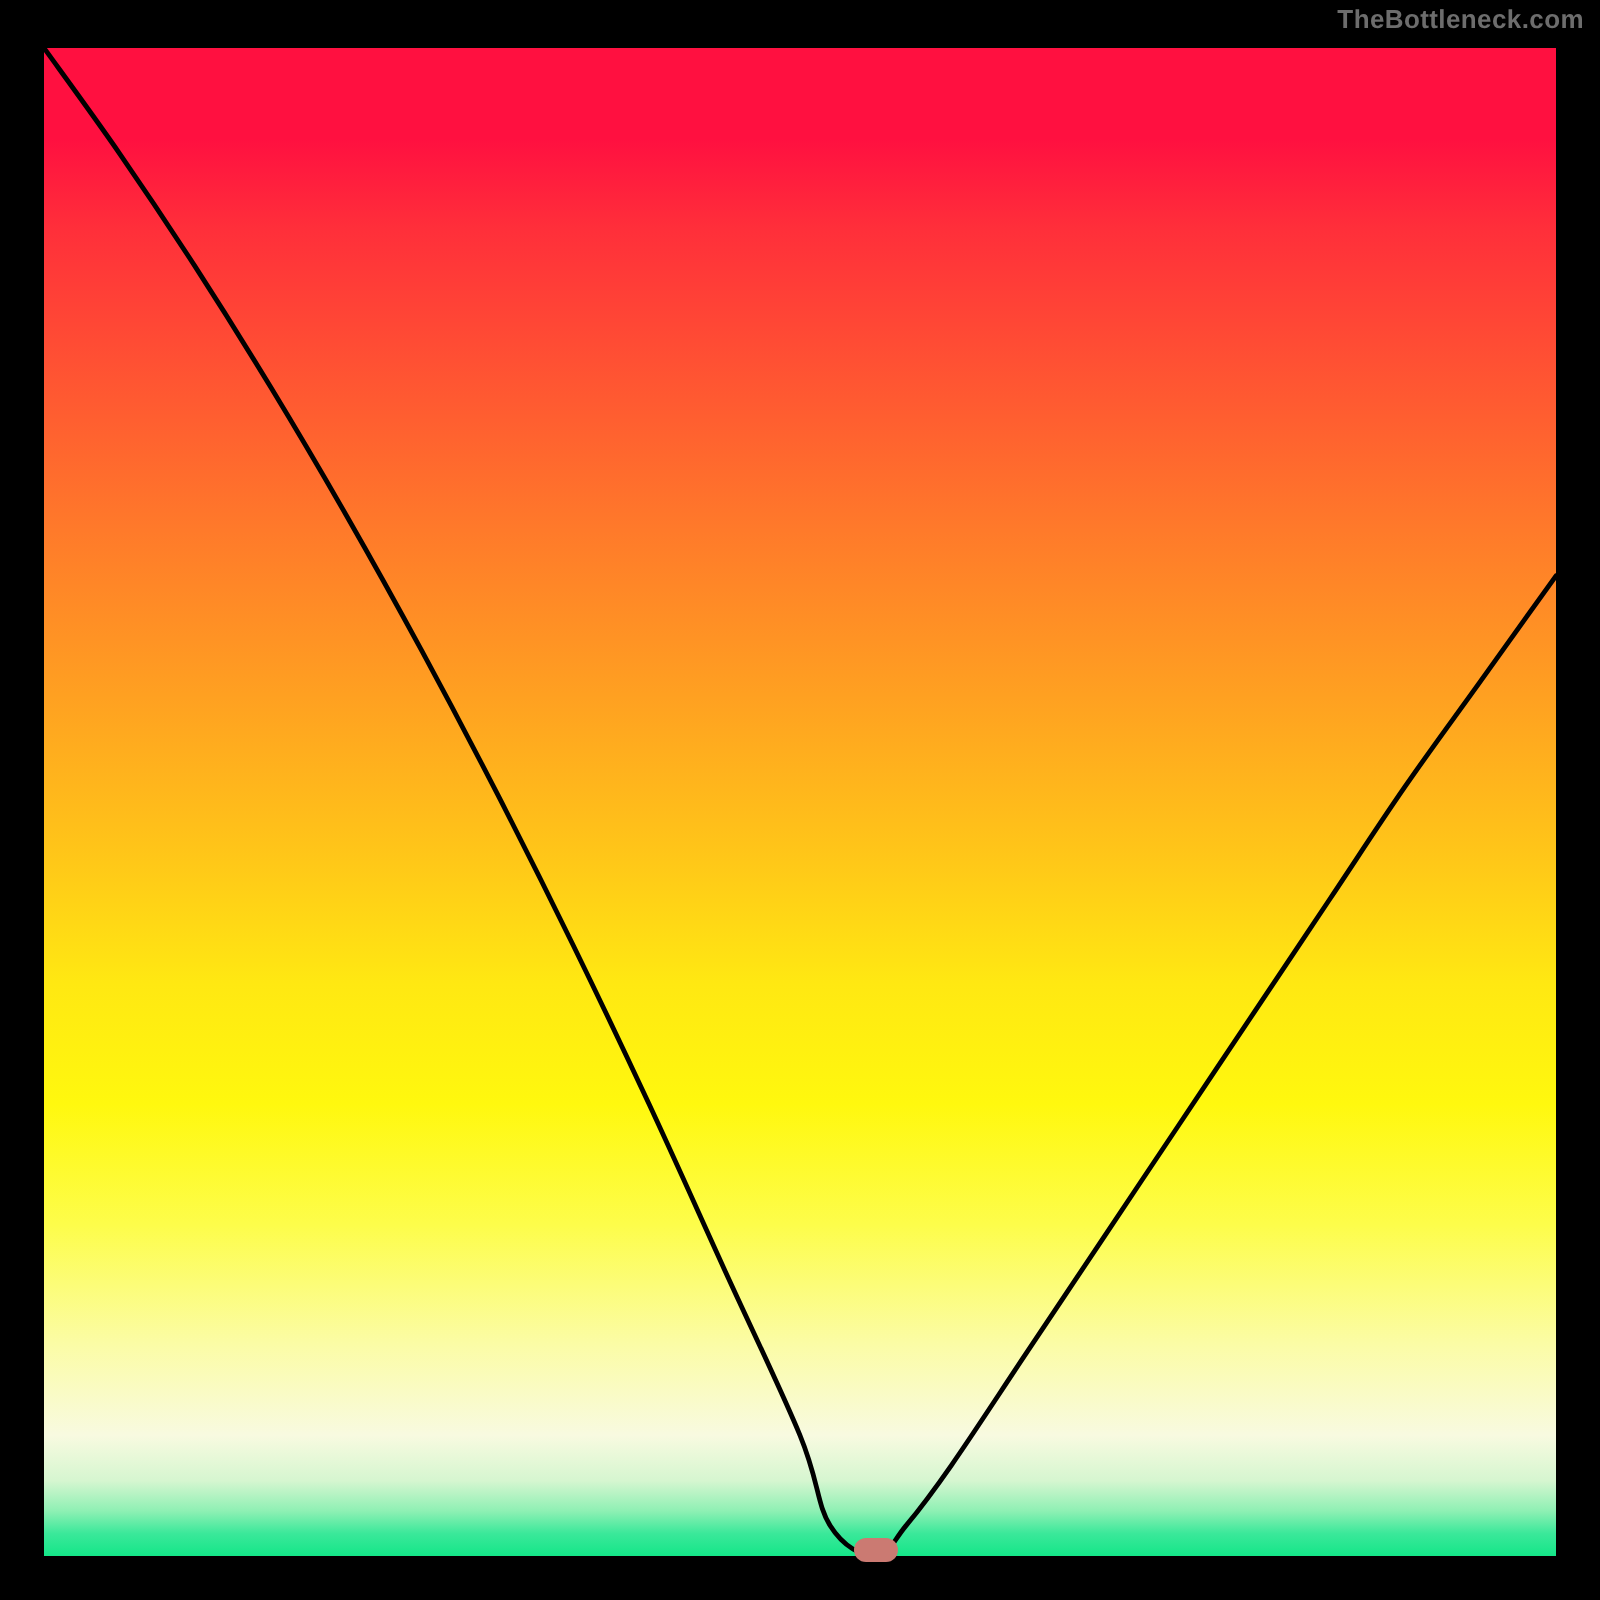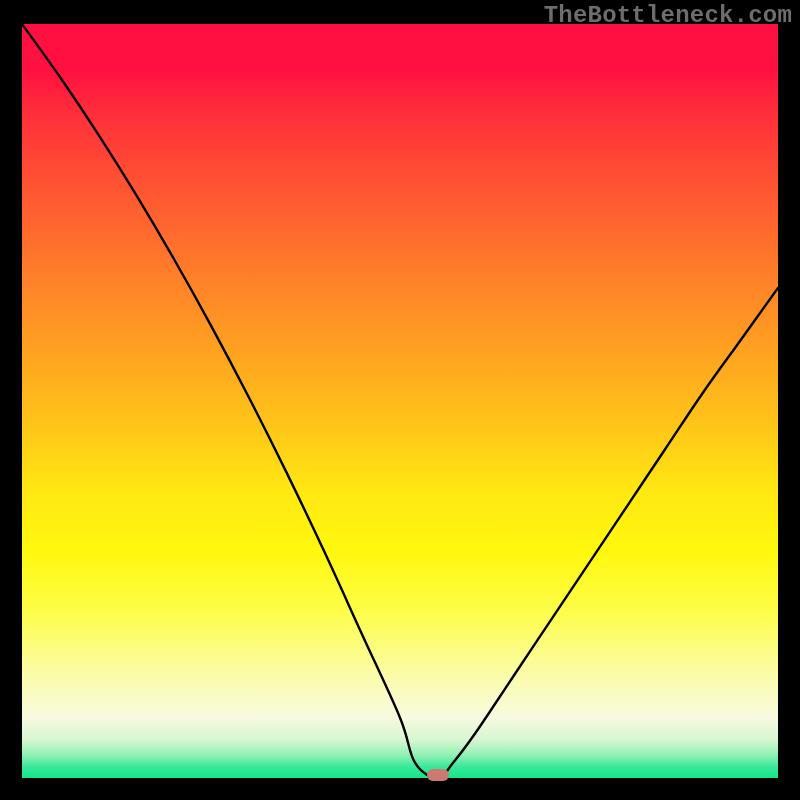--- a/index.html
+++ b/index.html
@@ -32,22 +32,22 @@
       #d6f6d0 95%,
       #8ff0b4 97%,
       #3be89a 98.5%,
       #14e688 100%
     );
   }
   .watermark {
     position: absolute;
     top: 2px;
     right: 8px;
-    font-family: Liberation Mono, monospace;
-    font-size: 24px;
+    font-family: Liberation Sans, sans-serif;
+    font-size: 13px;
     font-weight: 600;
     color: #6d6d6d;
     letter-spacing: 0.2px;
   }
   svg.curve {
     position: absolute;
     left: 0;
     top: 0;
     width: 100%;
     height: 100%;

